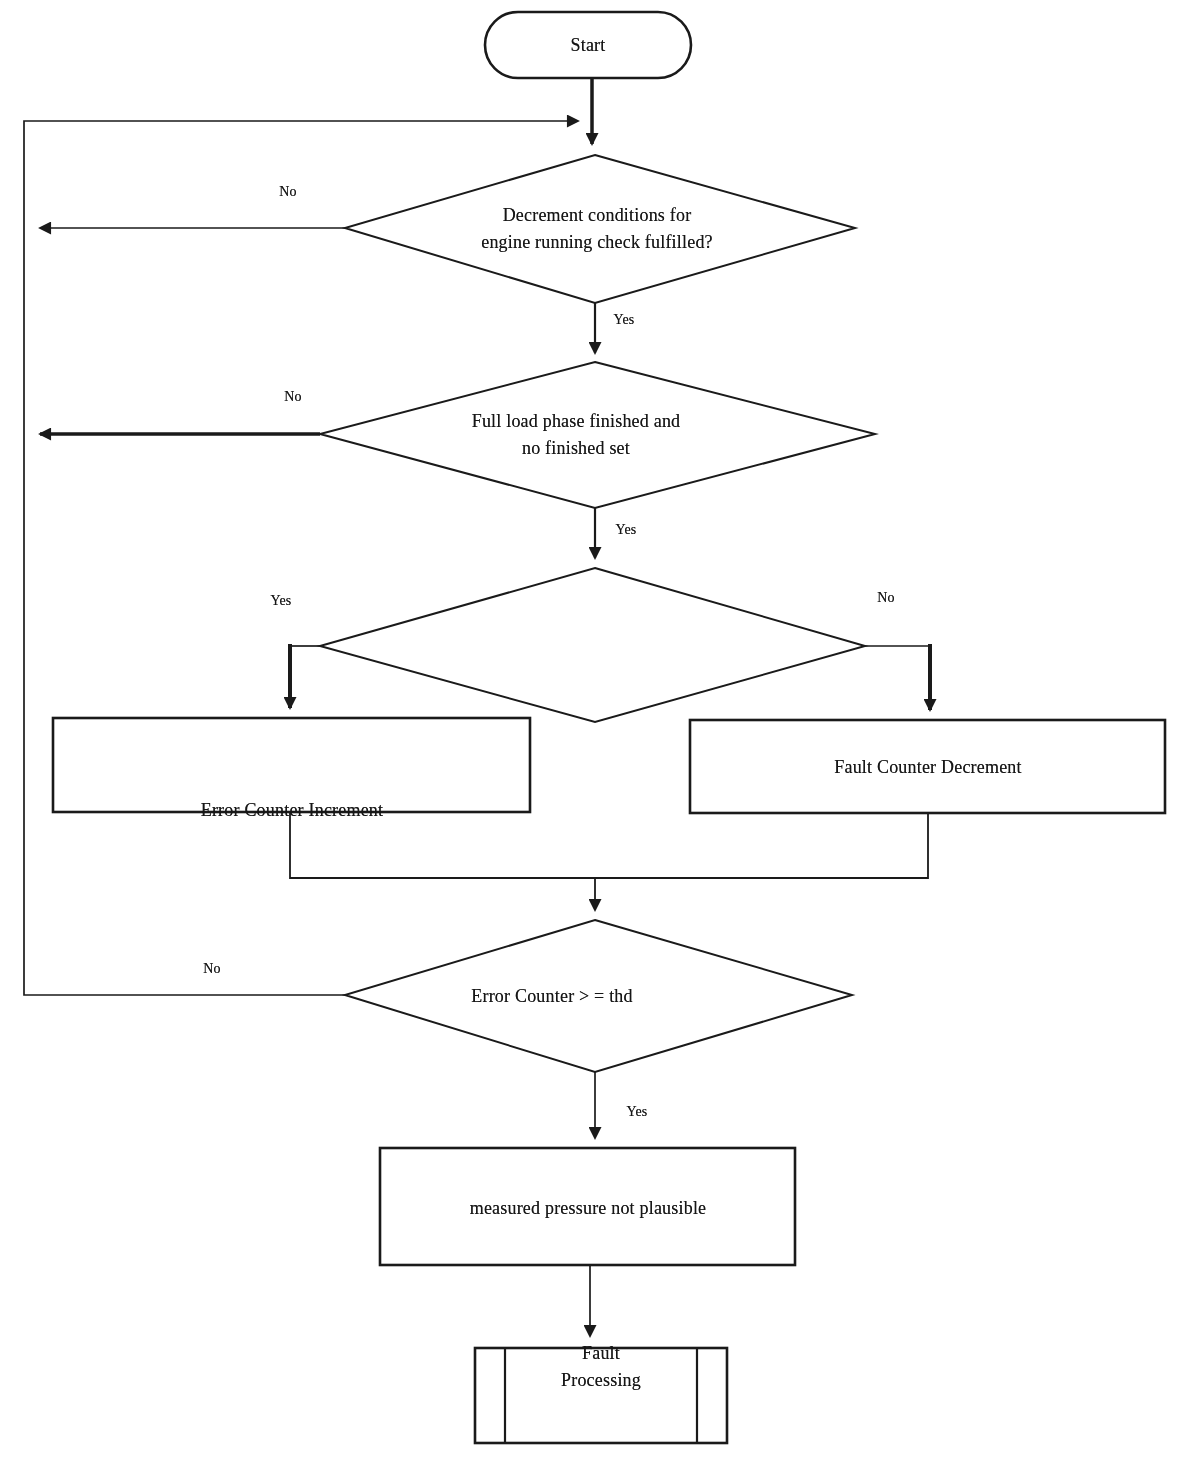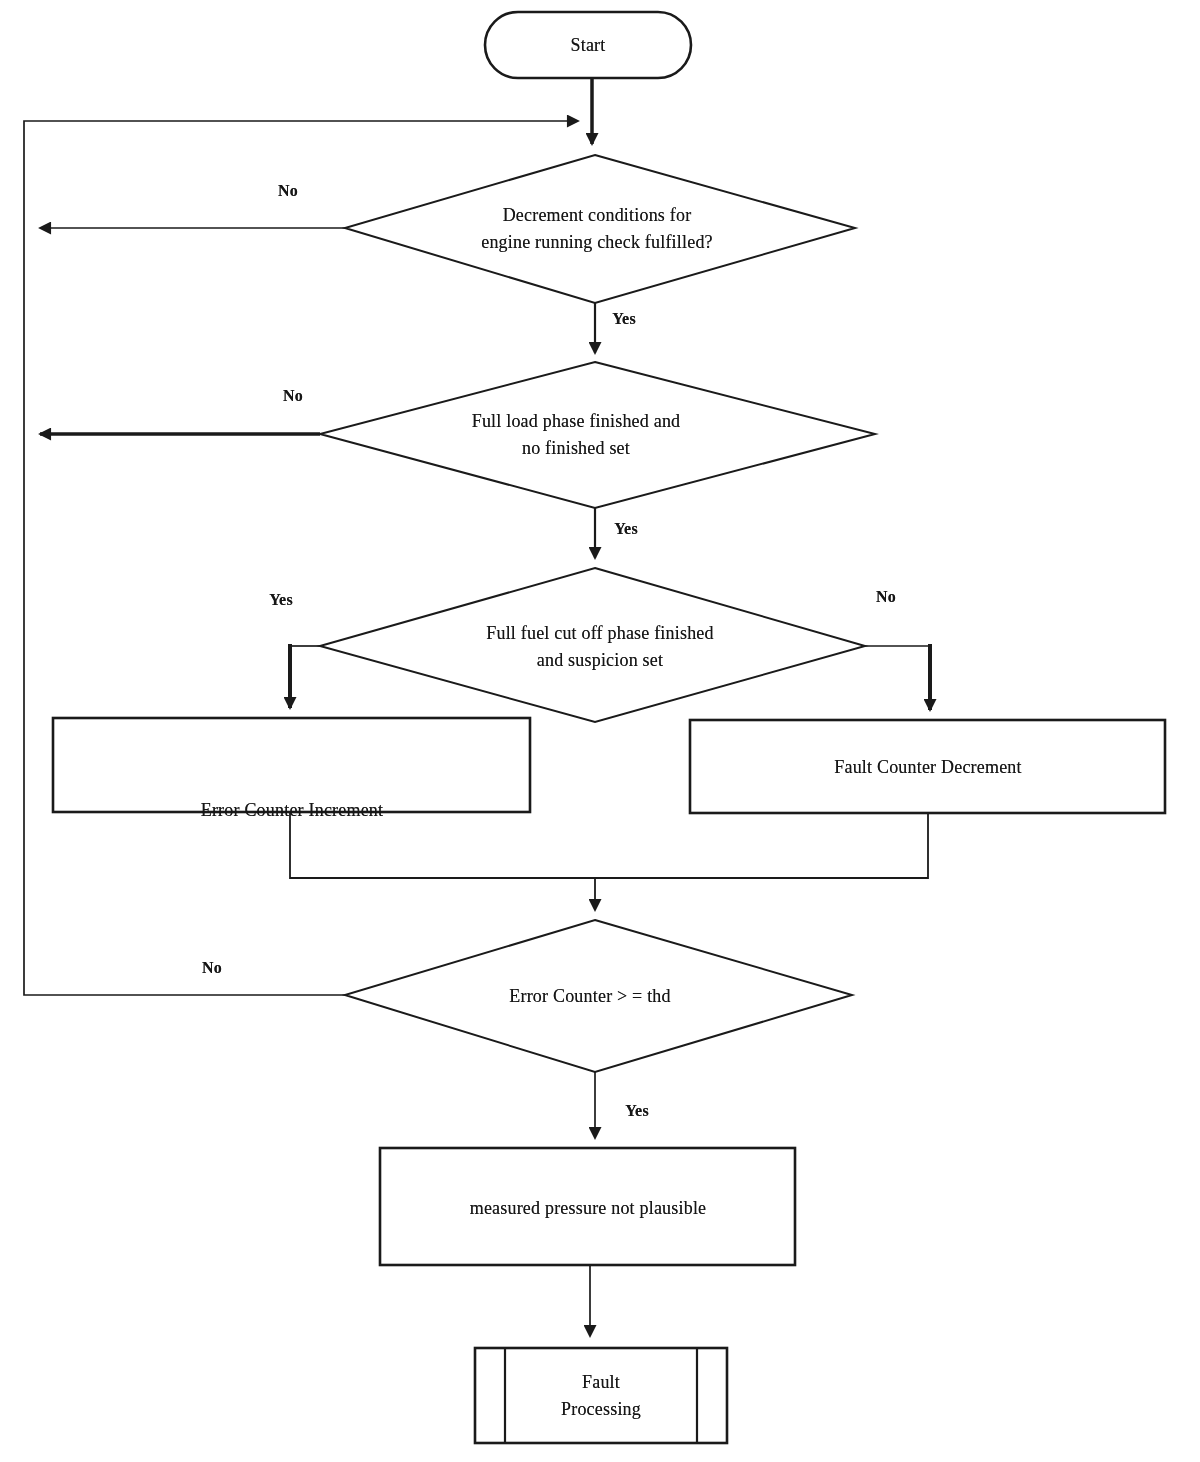--- a/index.html
+++ b/index.html
@@ -19,21 +19,21 @@
     transform:translate(-50%,-50%);
     text-align:center;
     font-size:18px;
     line-height:1.5;
     letter-spacing:0.2px;
     color:#161616;
     text-shadow:0 0 0.6px rgba(20,20,20,0.65);
     white-space:nowrap;
   }
   .lbl span{display:block;}
-  .edge-lbl{font-size:16px;font-weight:bold;}
+  .edge-lbl{font-size:14px;}
 </style>
 </head>
 <body>
 
 <div class="canvas">
 
   <svg class="lines-layer" width="1200" height="1462" viewBox="0 0 1200 1462">
     <defs>
       <marker id="arr" viewBox="0 0 10 10" refX="8.5" refY="5" markerUnits="userSpaceOnUse" markerWidth="15" markerHeight="13" orient="auto">
         <path d="M0,0 L10,5 L0,10 Z" fill="#1a1a1a"></path>
@@ -72,34 +72,30 @@
   <div class="lbl" style="left:597px;top:229px;">
     <span>Decrement conditions for</span>
     <span>engine running check fulfilled?</span>
   </div>
 
   <div class="lbl" style="left:576px;top:435px;">
     <span>Full load phase finished and</span>
     <span>no finished set</span>
   </div>
 
-  <div class="lbl" style="left:600px;top:647px;">
-    <span>Full fuel cut off phase finished</span>
-    <span>and suspicion set</span>
-  </div>
 
   <div class="lbl" style="left:292px;top:810px;">Error Counter Increment</div>
 
   <div class="lbl" style="left:928px;top:767px;">Fault Counter Decrement</div>
 
-  <div class="lbl" style="left:552px;top:996px;margin-left:38px;">Error Counter &gt; = thd</div>
+  <div class="lbl" style="left:552px;top:996px;">Error Counter &gt; = thd</div>
 
   <div class="lbl" style="left:588px;top:1208px;">measured pressure not plausible</div>
 
-  <div class="lbl" style="left:601px;top:1396px;">
+  <div class="lbl" style="left:601px;top:1367px;">
     <span>Fault</span>
     <span>Processing</span>
   </div>
 
   <div class="lbl edge-lbl" style="left:288px;top:191px;">No</div>
   <div class="lbl edge-lbl" style="left:624px;top:319px;">Yes</div>
   <div class="lbl edge-lbl" style="left:293px;top:396px;">No</div>
   <div class="lbl edge-lbl" style="left:626px;top:529px;">Yes</div>
   <div class="lbl edge-lbl" style="left:281px;top:600px;">Yes</div>
   <div class="lbl edge-lbl" style="left:886px;top:597px;">No</div>

